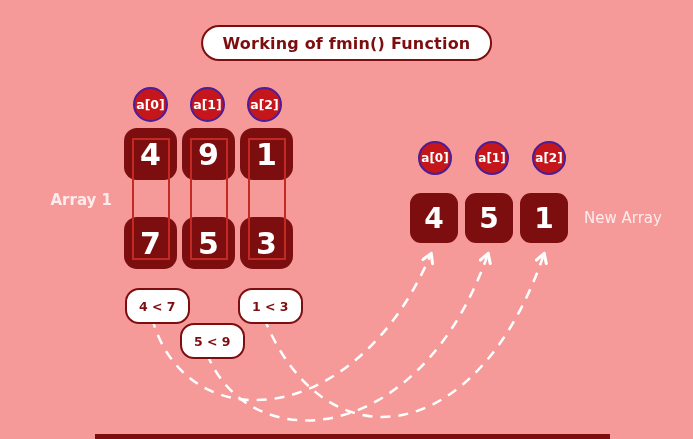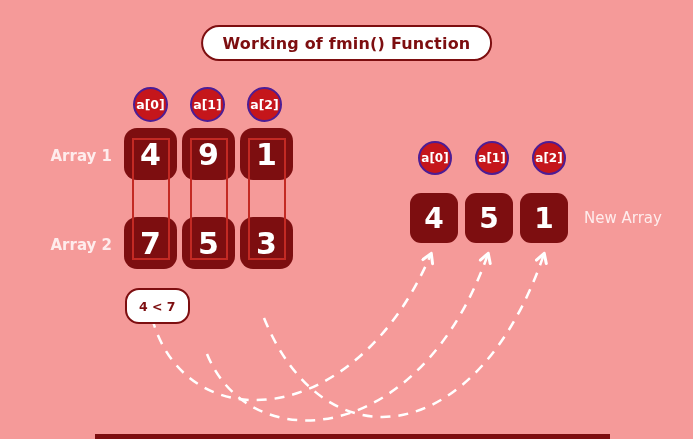--- a/index.html
+++ b/index.html
@@ -84,20 +84,21 @@
   }
 
   
   .arr-label{
     position:absolute;
     color:#feecec;
     font-size:15px;
     font-weight:bold;
     width:98px;
     text-align:right;
+    margin-top:44px;
   }
   .new-arr-label{
     position:absolute;
     left:584px;top:209px;
     color:#feecec;
     font-size:15px;
     font-weight:normal;
     white-space:nowrap;
   }
 
@@ -147,30 +148,31 @@
 
   <div class="idx-circle" style="left:133px;top:87px">a[0]</div>
   <div class="idx-circle" style="left:190px;top:87px">a[1]</div>
   <div class="idx-circle" style="left:247px;top:87px">a[2]</div>
 
   <div class="arr-label" style="left:14px;top:147px">Array 1</div>
   <div class="cell big" style="left:124px;top:128px">4</div>
   <div class="cell big" style="left:182px;top:128px">9</div>
   <div class="cell big" style="left:240px;top:128px">1</div>
 
-  <div class="arr-label" style="left:14px;top:236px">Array 2</div>
   <div class="cell big" style="left:124px;top:217px">7</div>
   <div class="cell big" style="left:182px;top:217px">5</div>
   <div class="cell big" style="left:240px;top:217px">3</div>
 
   <div class="connector" style="left:132px"></div>
   <div class="connector" style="left:190px"></div>
   <div class="connector" style="left:248px"></div>
 
   <div class="cmp-pill" style="left:125px;top:288px">4 &lt; 7</div>
+  <div class="cmp-pill" style="left:180px;top:323px">5 &lt; 9</div>
+  <div class="cmp-pill" style="left:238px;top:288px">1 &lt; 3</div>
 
   <div class="idx-circle small" style="left:418px;top:141px">a[0]</div>
   <div class="idx-circle small" style="left:475px;top:141px">a[1]</div>
   <div class="idx-circle small" style="left:532px;top:141px">a[2]</div>
 
   <div class="cell right" style="left:410px;top:193px">4</div>
   <div class="cell right" style="left:465px;top:193px">5</div>
   <div class="cell right" style="left:520px;top:193px">1</div>
   <div class="new-arr-label">New Array</div>
 

